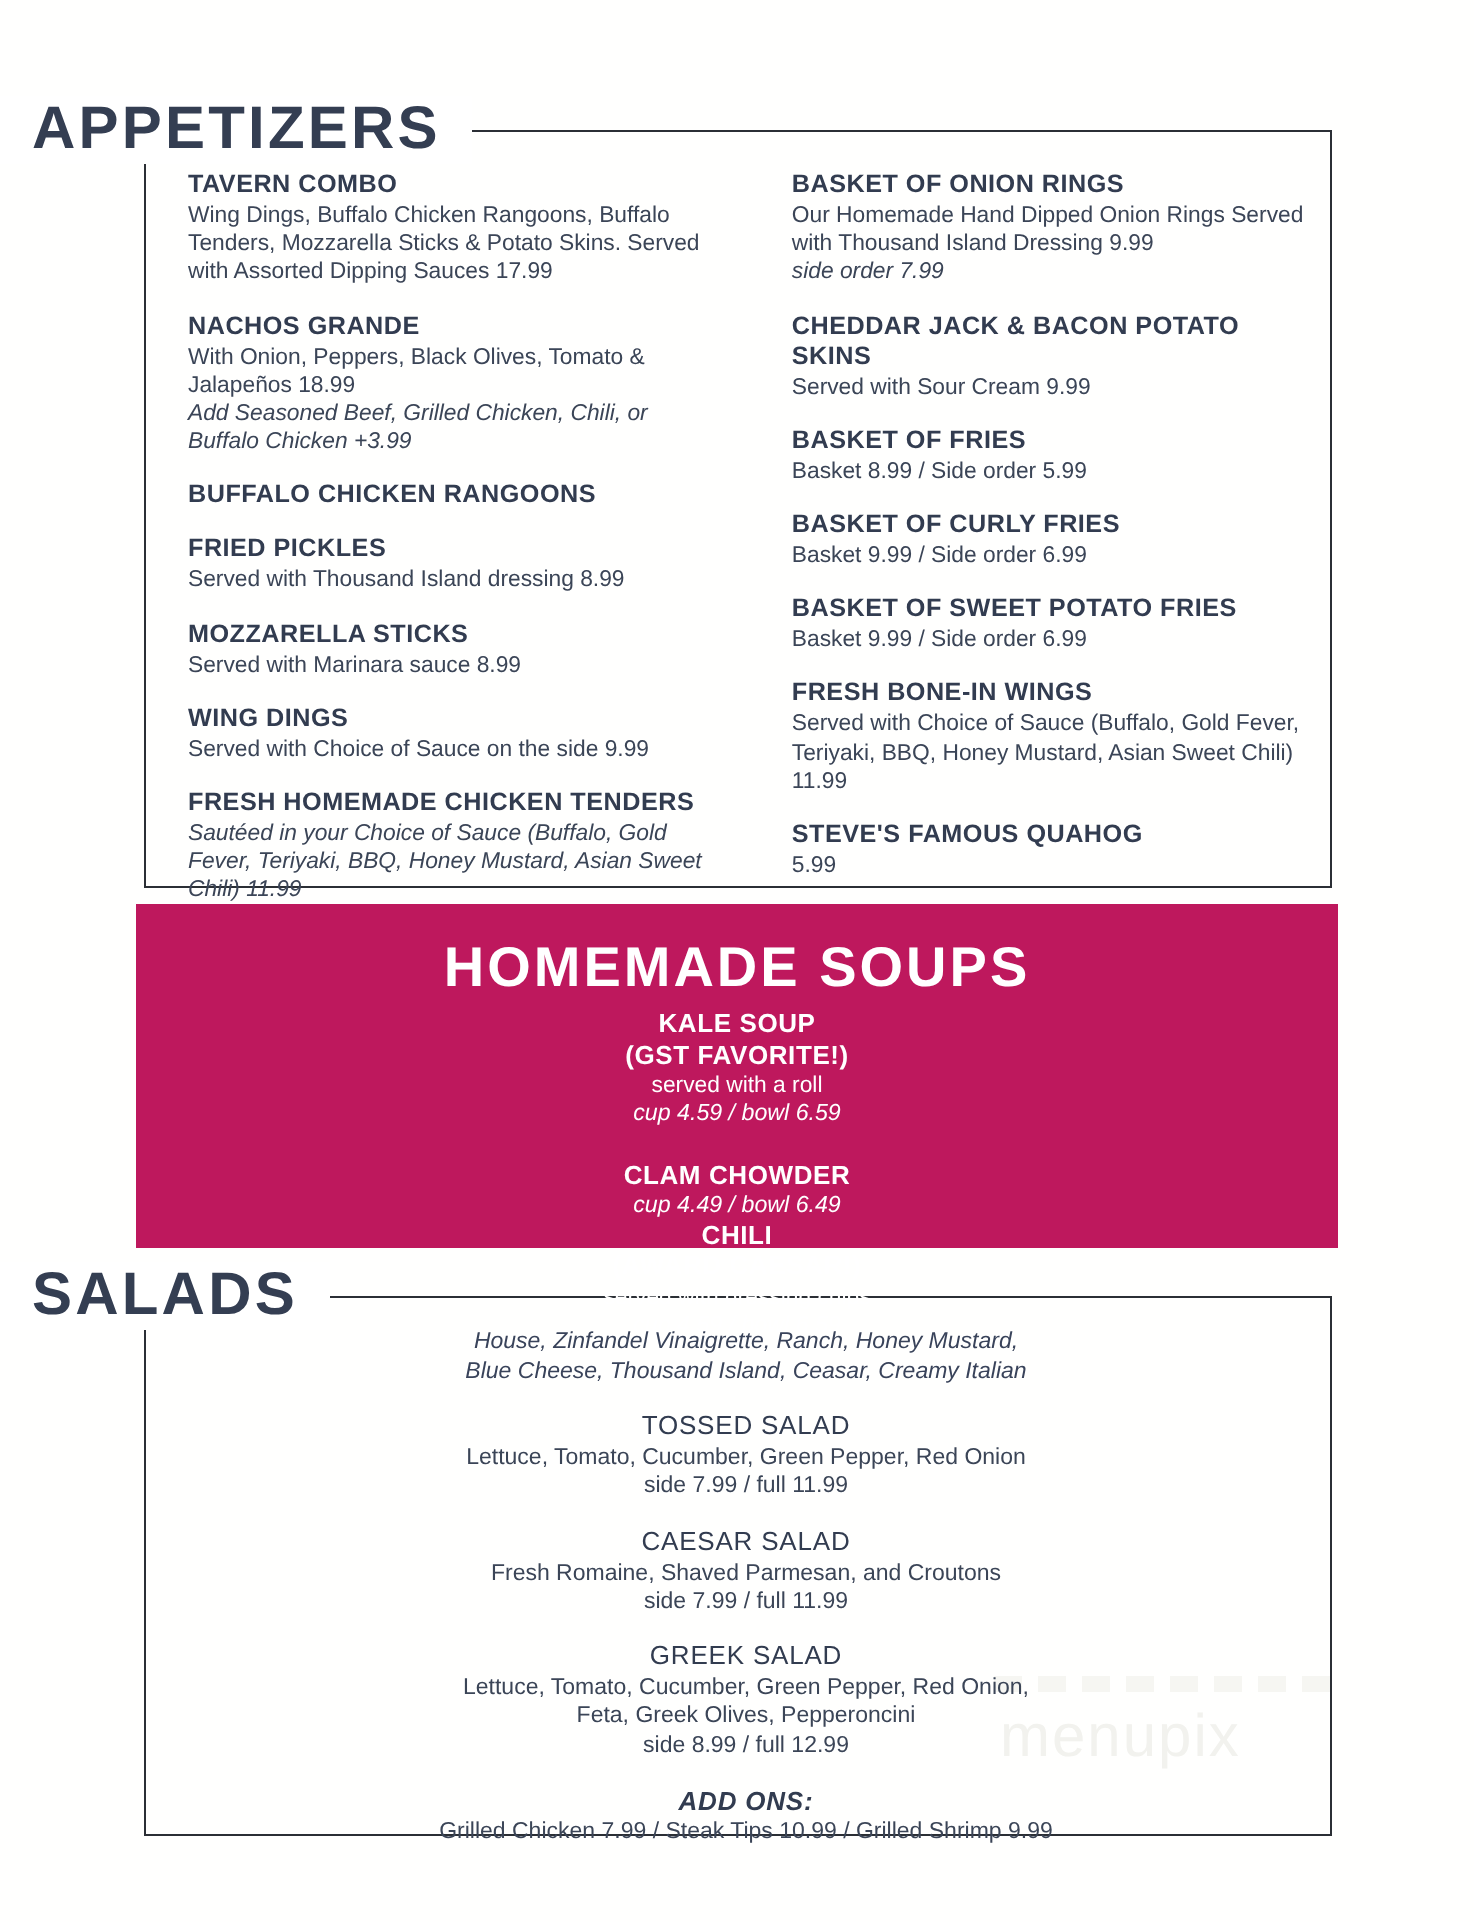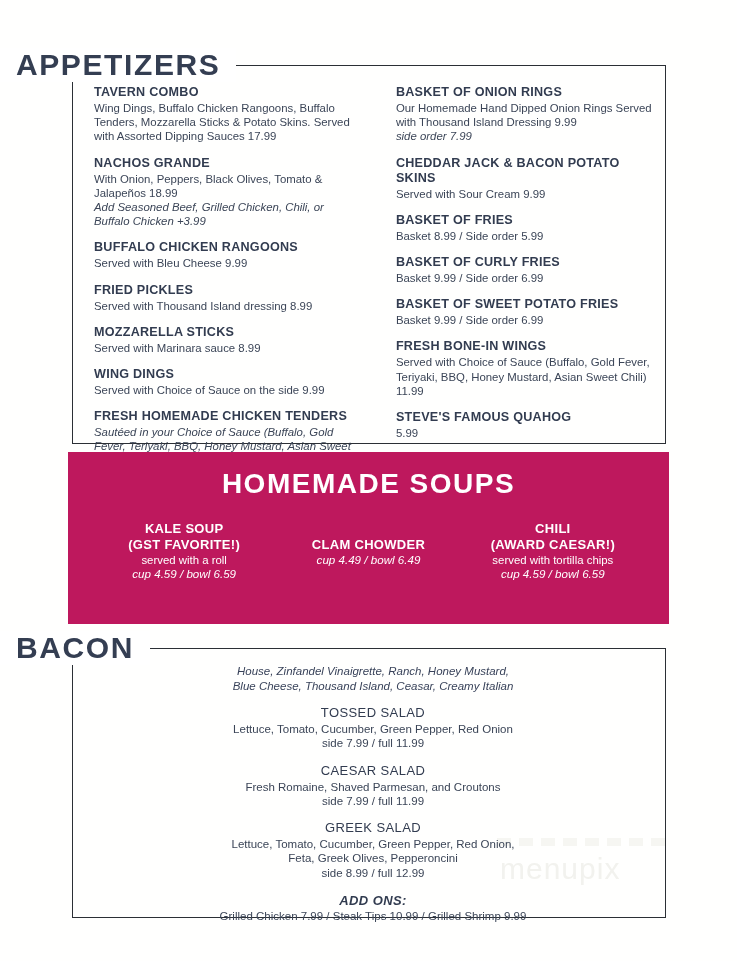--- a/index.html
+++ b/index.html
@@ -135,22 +135,23 @@
     text-align: center;
     font-size: 28px;
     font-weight: 700;
     letter-spacing: 1.5px;
     color: #ffffff;
     margin-top: 16px;
     line-height: 32px;
   }
   .soup-row {
     display: flex;
-    margin-top: 21px;
+    margin-top: 4px;
     padding: 0 24px;
+    flex-direction: column;
   }
   .soup-col {
     flex: 1;
     text-align: center;
     color: #ffffff;
   }
   .soup-col.mid { padding-top: 16px; }
   .soup-col h4 {
     margin: 0;
     font-size: 13px;
@@ -239,21 +240,20 @@
       </div>
 
       <div class="item">
         <h3>NACHOS GRANDE</h3>
         <p>With Onion, Peppers, Black Olives, Tomato &amp; Jalapeños  18.99</p>
         <p class="ital">Add Seasoned Beef, Grilled Chicken, Chili, or Buffalo Chicken  +3.99</p>
       </div>
 
       <div class="item">
         <h3>BUFFALO CHICKEN RANGOONS</h3>
-        <p>Served with Bleu Cheese  9.99</p>
       </div>
 
       <div class="item">
         <h3>FRIED PICKLES</h3>
         <p>Served with Thousand Island dressing  8.99</p>
       </div>
 
       <div class="item">
         <h3>MOZZARELLA STICKS</h3>
         <p>Served with Marinara sauce  8.99</p>
@@ -326,30 +326,30 @@
       </div>
 
       <div class="soup-col mid">
         <h4>CLAM CHOWDER</h4>
         <div class="price">cup 4.49 / bowl 6.49</div>
       </div>
 
       <div class="soup-col">
         <h4>CHILI</h4>
         <h4>(AWARD CAESAR!)</h4>
-        <div class="desc">served with tortilla chips</div>
+        <div class="desc">served with dressing chips</div>
         <div class="price">cup 4.59 / bowl 6.59</div>
       </div>
 
     </div>
   </div>
 
   <div class="box" id="salads-box"></div>
   <div class="titlebar" style="top:631px;">
-    <span class="title-text">BACON</span>
+    <span class="title-text">SALADS</span>
   </div>
 
   <div id="salads-content">
 
     <div class="dressings">
       <div>House, Zinfandel Vinaigrette, Ranch, Honey Mustard,</div>
       <div>Blue Cheese, Thousand Island, Ceasar, Creamy Italian</div>
     </div>
 
     <div class="salad-item">

